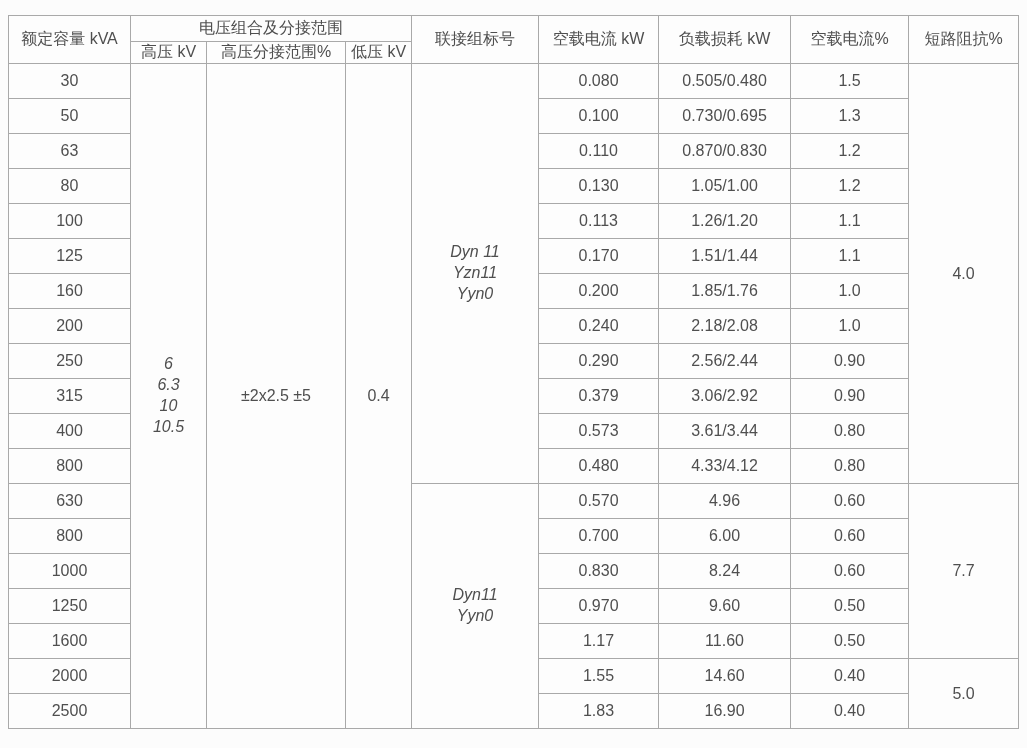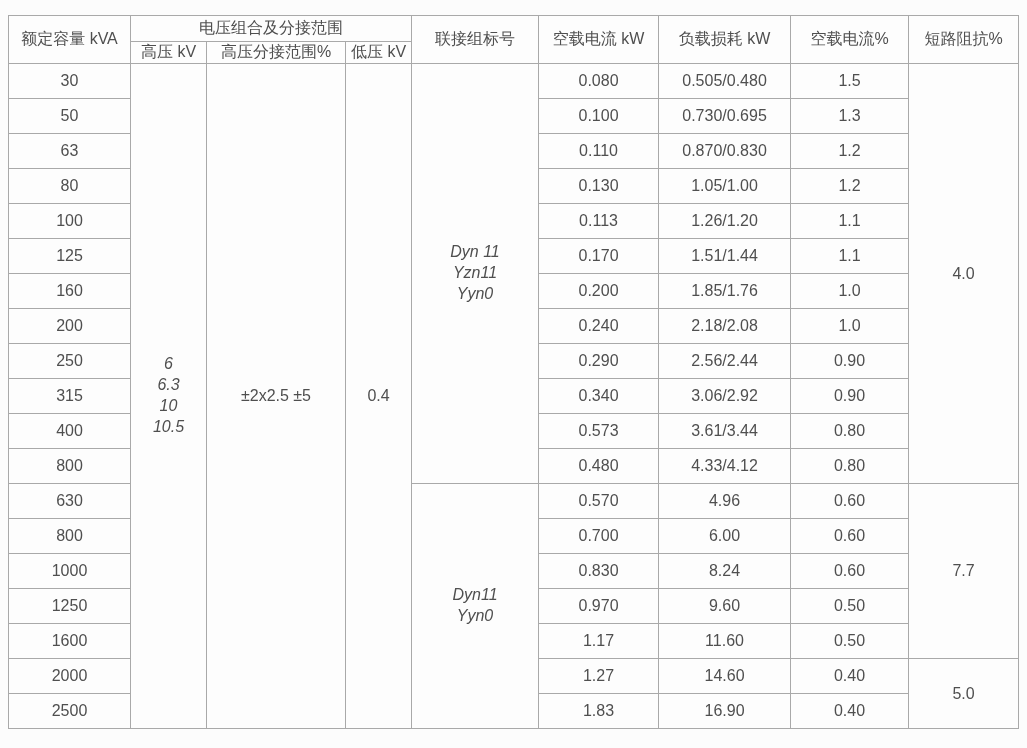--- a/index.html
+++ b/index.html
@@ -139,21 +139,21 @@
           <td>1.0</td>
         </tr>
         <tr>
           <td>250</td>
           <td>0.290</td>
           <td>2.56/2.44</td>
           <td>0.90</td>
         </tr>
         <tr>
           <td>315</td>
-          <td>0.340</td>
+          <td>0.379</td>
           <td>3.06/2.92</td>
           <td>0.90</td>
         </tr>
         <tr>
           <td>400</td>
           <td>0.573</td>
           <td>3.61/3.44</td>
           <td>0.80</td>
         </tr>
         <tr>
@@ -190,21 +190,21 @@
           <td>0.50</td>
         </tr>
         <tr>
           <td>1600</td>
           <td>1.17</td>
           <td>11.60</td>
           <td>0.50</td>
         </tr>
         <tr>
           <td>2000</td>
-          <td>1.27</td>
+          <td>1.55</td>
           <td>14.60</td>
           <td>0.40</td>
           <td rowspan="2">5.0</td>
         </tr>
         <tr>
           <td>2500</td>
           <td>1.83</td>
           <td>16.90</td>
           <td>0.40</td>
         </tr>

